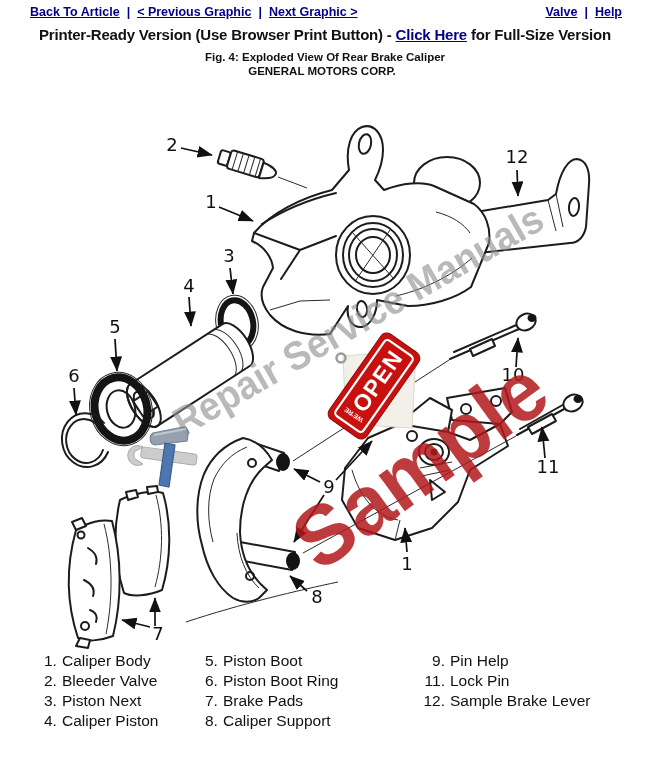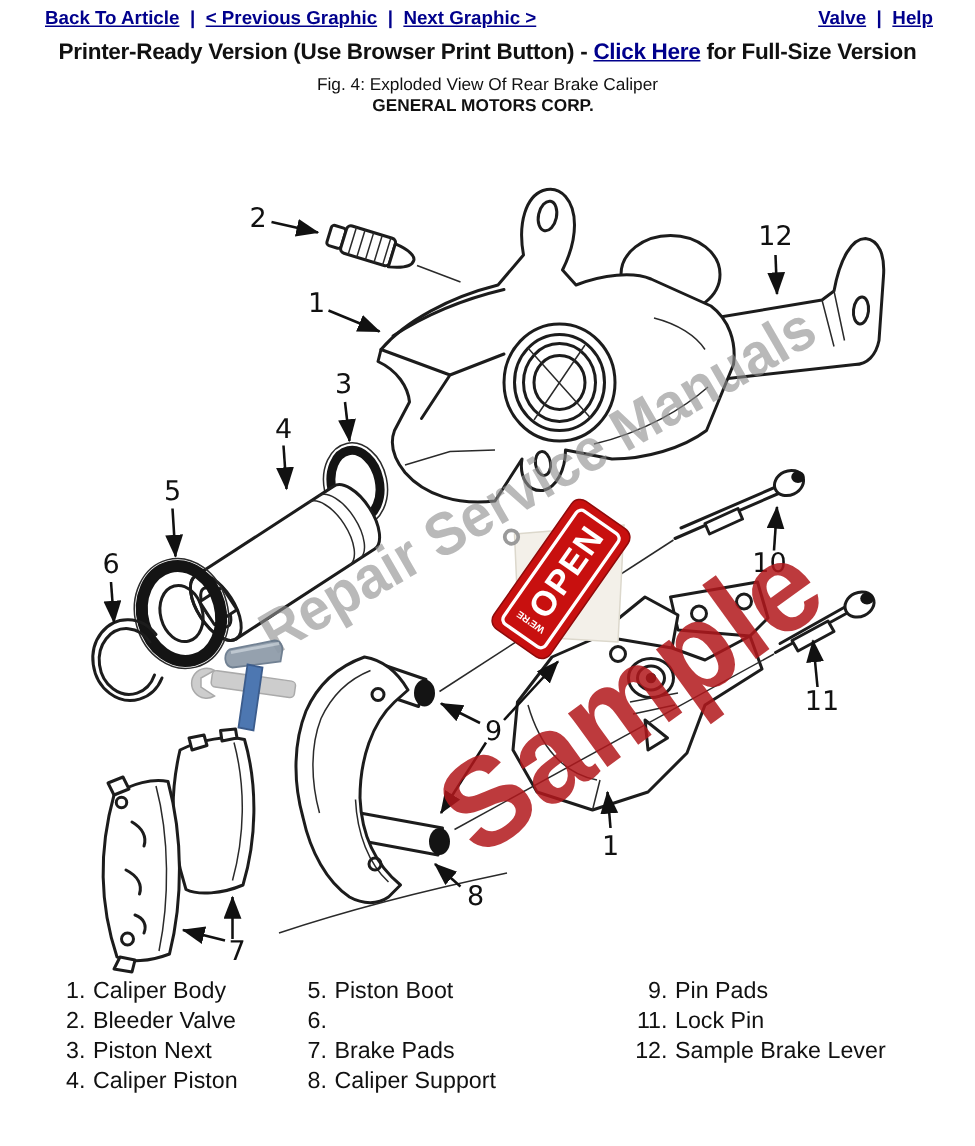--- a/index.html
+++ b/index.html
@@ -3,21 +3,21 @@
 <meta charset="utf-8">
 <style>
   html,body{margin:0;padding:0;background:#fff;}
   body{width:650px;height:764px;position:relative;font-family:"Liberation Sans",sans-serif;color:#111;overflow:hidden;}
   .navbar{position:absolute;top:5px;left:30px;right:28px;display:flex;justify-content:space-between;align-items:flex-start;font-size:12.5px;font-weight:bold;text-align:right;}
   .navgroup{display:flex;gap:7px;align-items:center;}
   .navlink{color:#00008C;text-decoration:underline;cursor:pointer;white-space:nowrap;}
   .navsep{color:#00008C;font-weight:bold;}
   .printer-line{position:absolute;top:26px;left:0;width:650px;text-align:center;font-size:15px;font-weight:bold;letter-spacing:-0.2px;}
   .printer-line .lnk{color:#00008C;text-decoration:underline;cursor:pointer;margin-top:40px;}
-  .figcap{position:absolute;top:51px;left:0;width:650px;text-align:center;font-size:11.5px;font-weight:normal;}
+  .figcap{position:absolute;top:51px;left:0;width:650px;text-align:center;font-size:11.5px;font-weight:bold;}
   .corp{position:absolute;top:65px;left:0;width:644px;text-align:center;font-size:11.5px;font-weight:bold;}
   .diagram-wrap{position:absolute;top:0;left:0;width:650px;height:764px;}
   .parts{position:absolute;top:651px;left:44px;display:flex;font-size:15.5px;line-height:20px;color:#111;}
   .pcol1{width:161px;}
   .pcol2{width:214px;}
   .pcol3{width:230px;}
   .prow{display:flex;white-space:nowrap;}
   .pn{margin-right:5px;}
   .pcol3 .pn{width:26px;text-align:right;margin-right:5px;}
   .doccode{position:absolute;top:776px;left:46px;font-size:13px;color:#2b2b2b;letter-spacing:0.5px;margin-left:12px;}
@@ -250,34 +250,35 @@
         <span>Caliper Piston</span>
       </div>
   </div>
   <div class="pcol2">
     <div class="prow">
         <span class="pn">5.</span>
         <span>Piston Boot</span>
       </div>
     <div class="prow">
         <span class="pn">6.</span>
+        <span>Piston Boot Ring</span>
       </div>
     <div class="prow">
         <span class="pn">7.</span>
         <span>Brake Pads</span>
       </div>
     <div class="prow">
         <span class="pn">8.</span>
         <span>Caliper Support</span>
       </div>
   </div>
   <div class="pcol3">
     <div class="prow">
         <span class="pn">9.</span>
-        <span>Pin Pads</span>
+        <span>Pin Help</span>
       </div>
     <div class="prow">
         <span class="pn">11.</span>
         <span>Lock Pin</span>
       </div>
     <div class="prow">
         <span class="pn">12.</span>
         <span>Sample Brake Lever</span>
       </div>
   </div>

